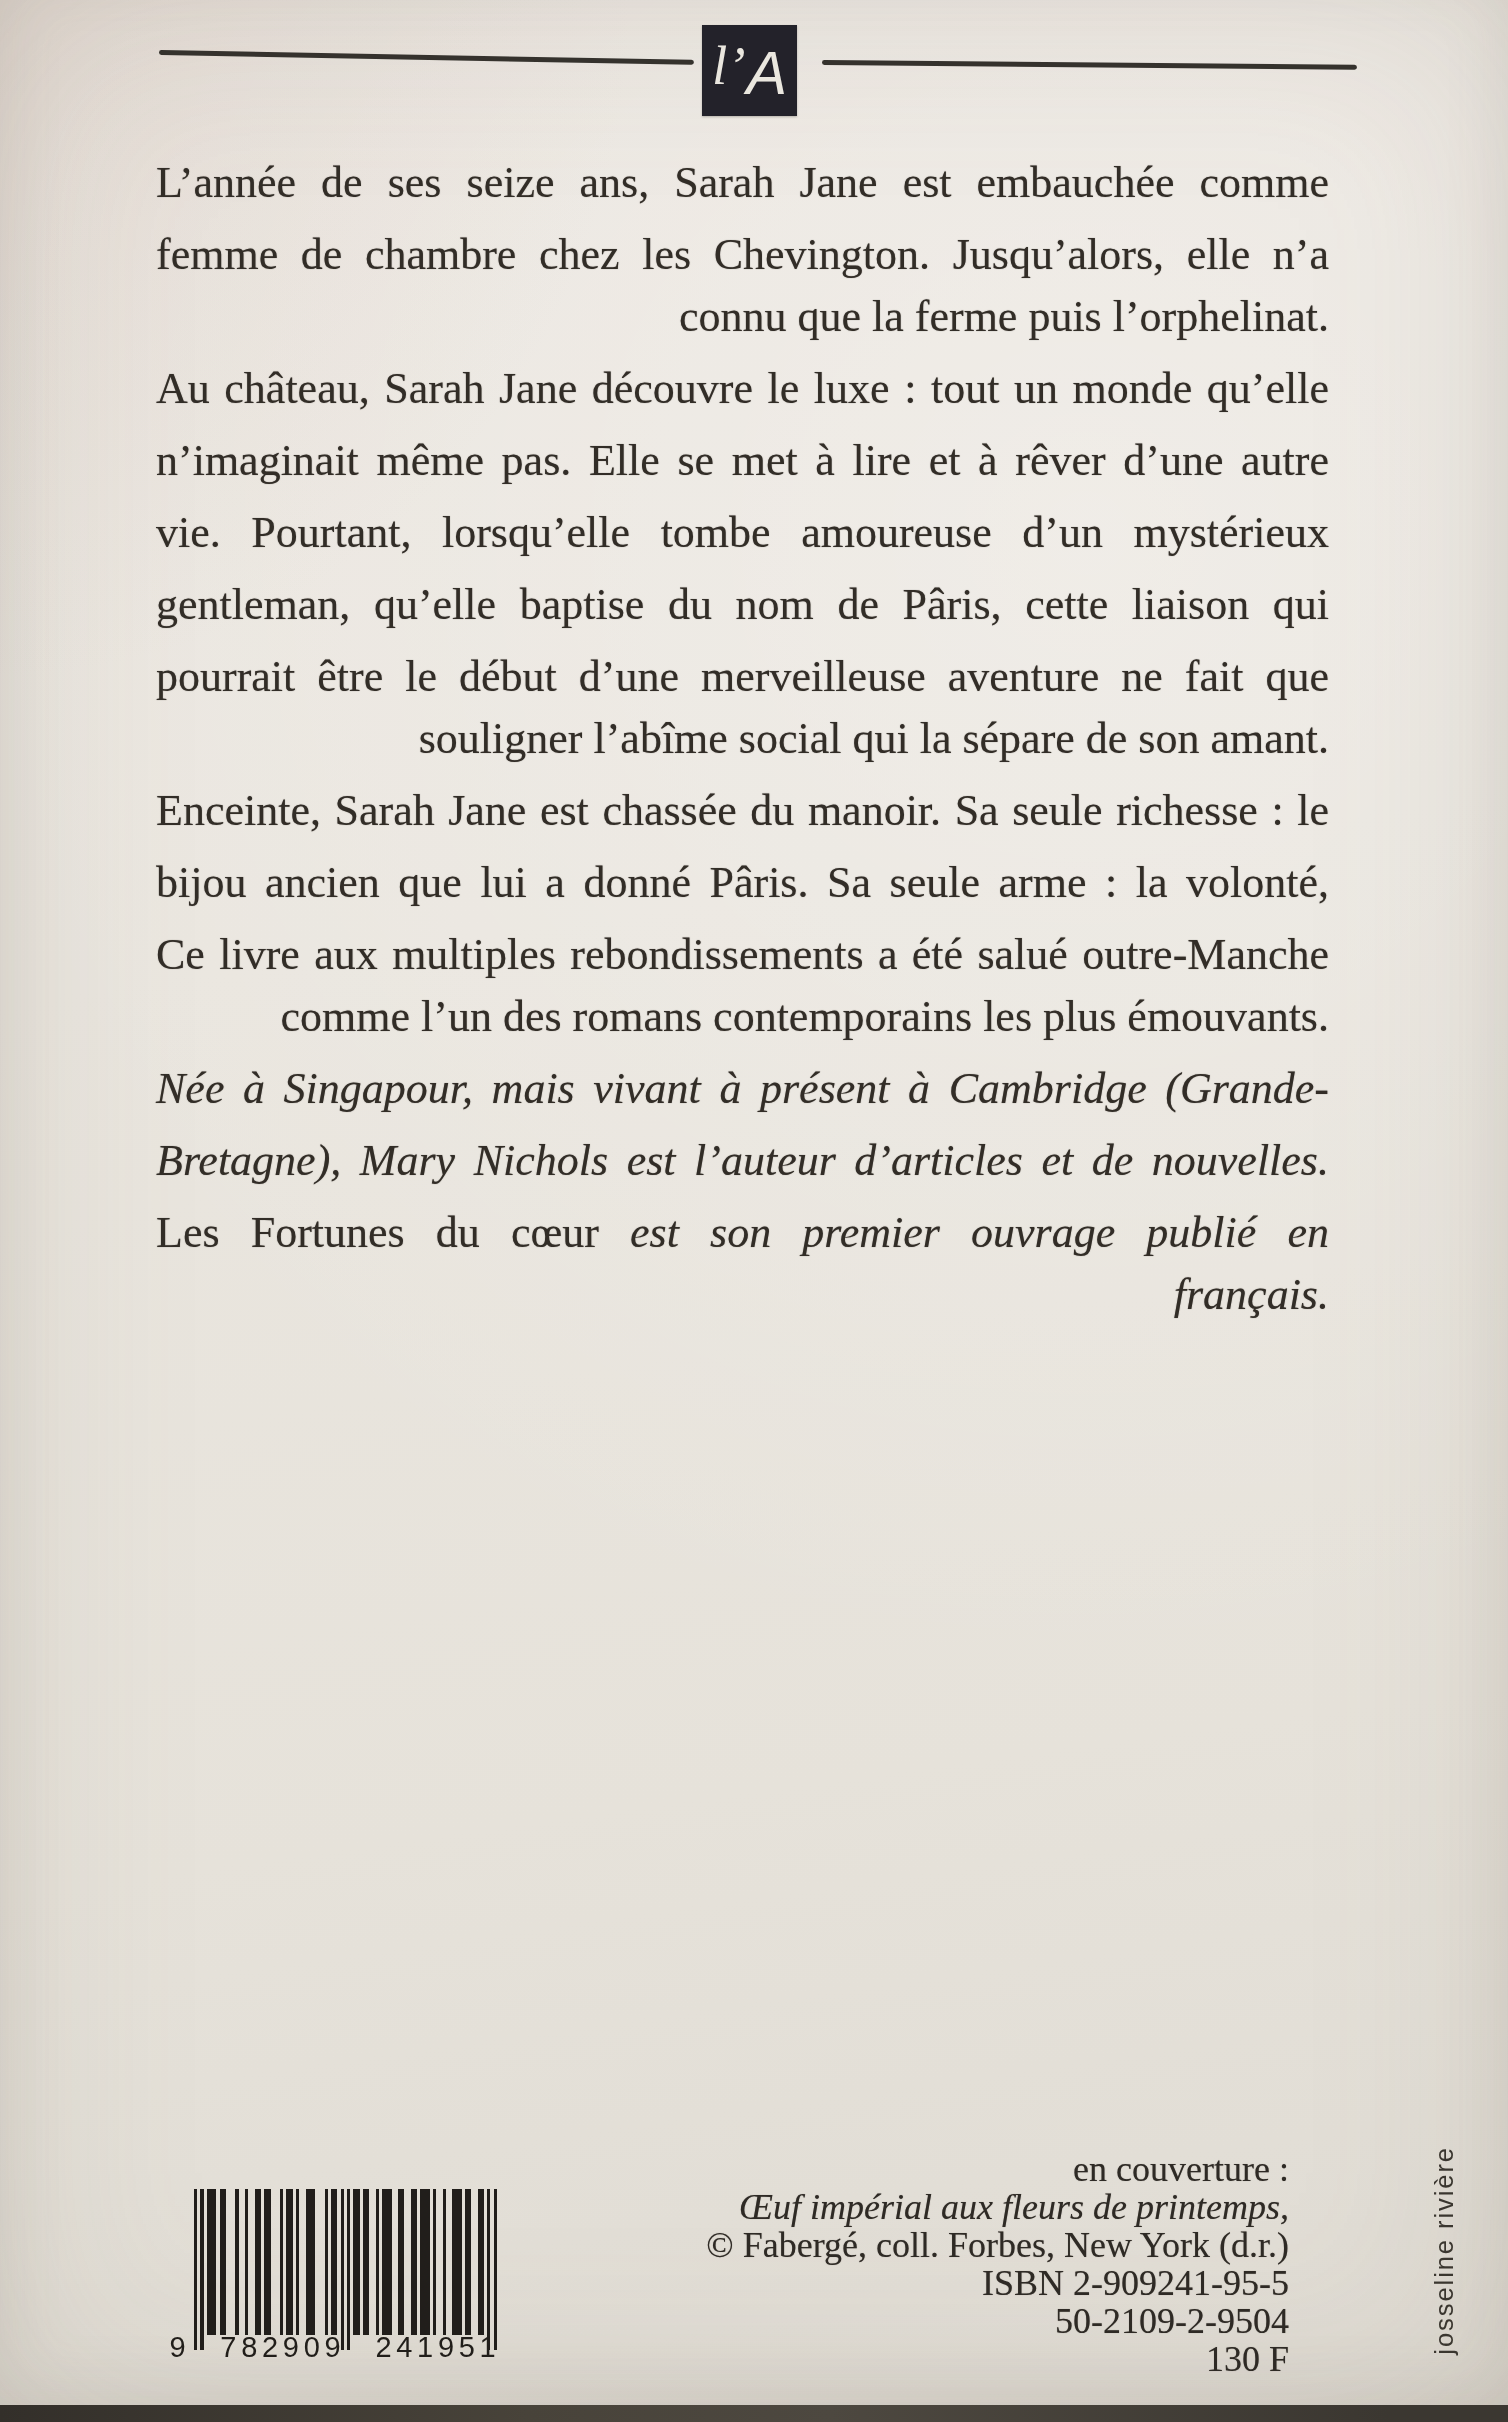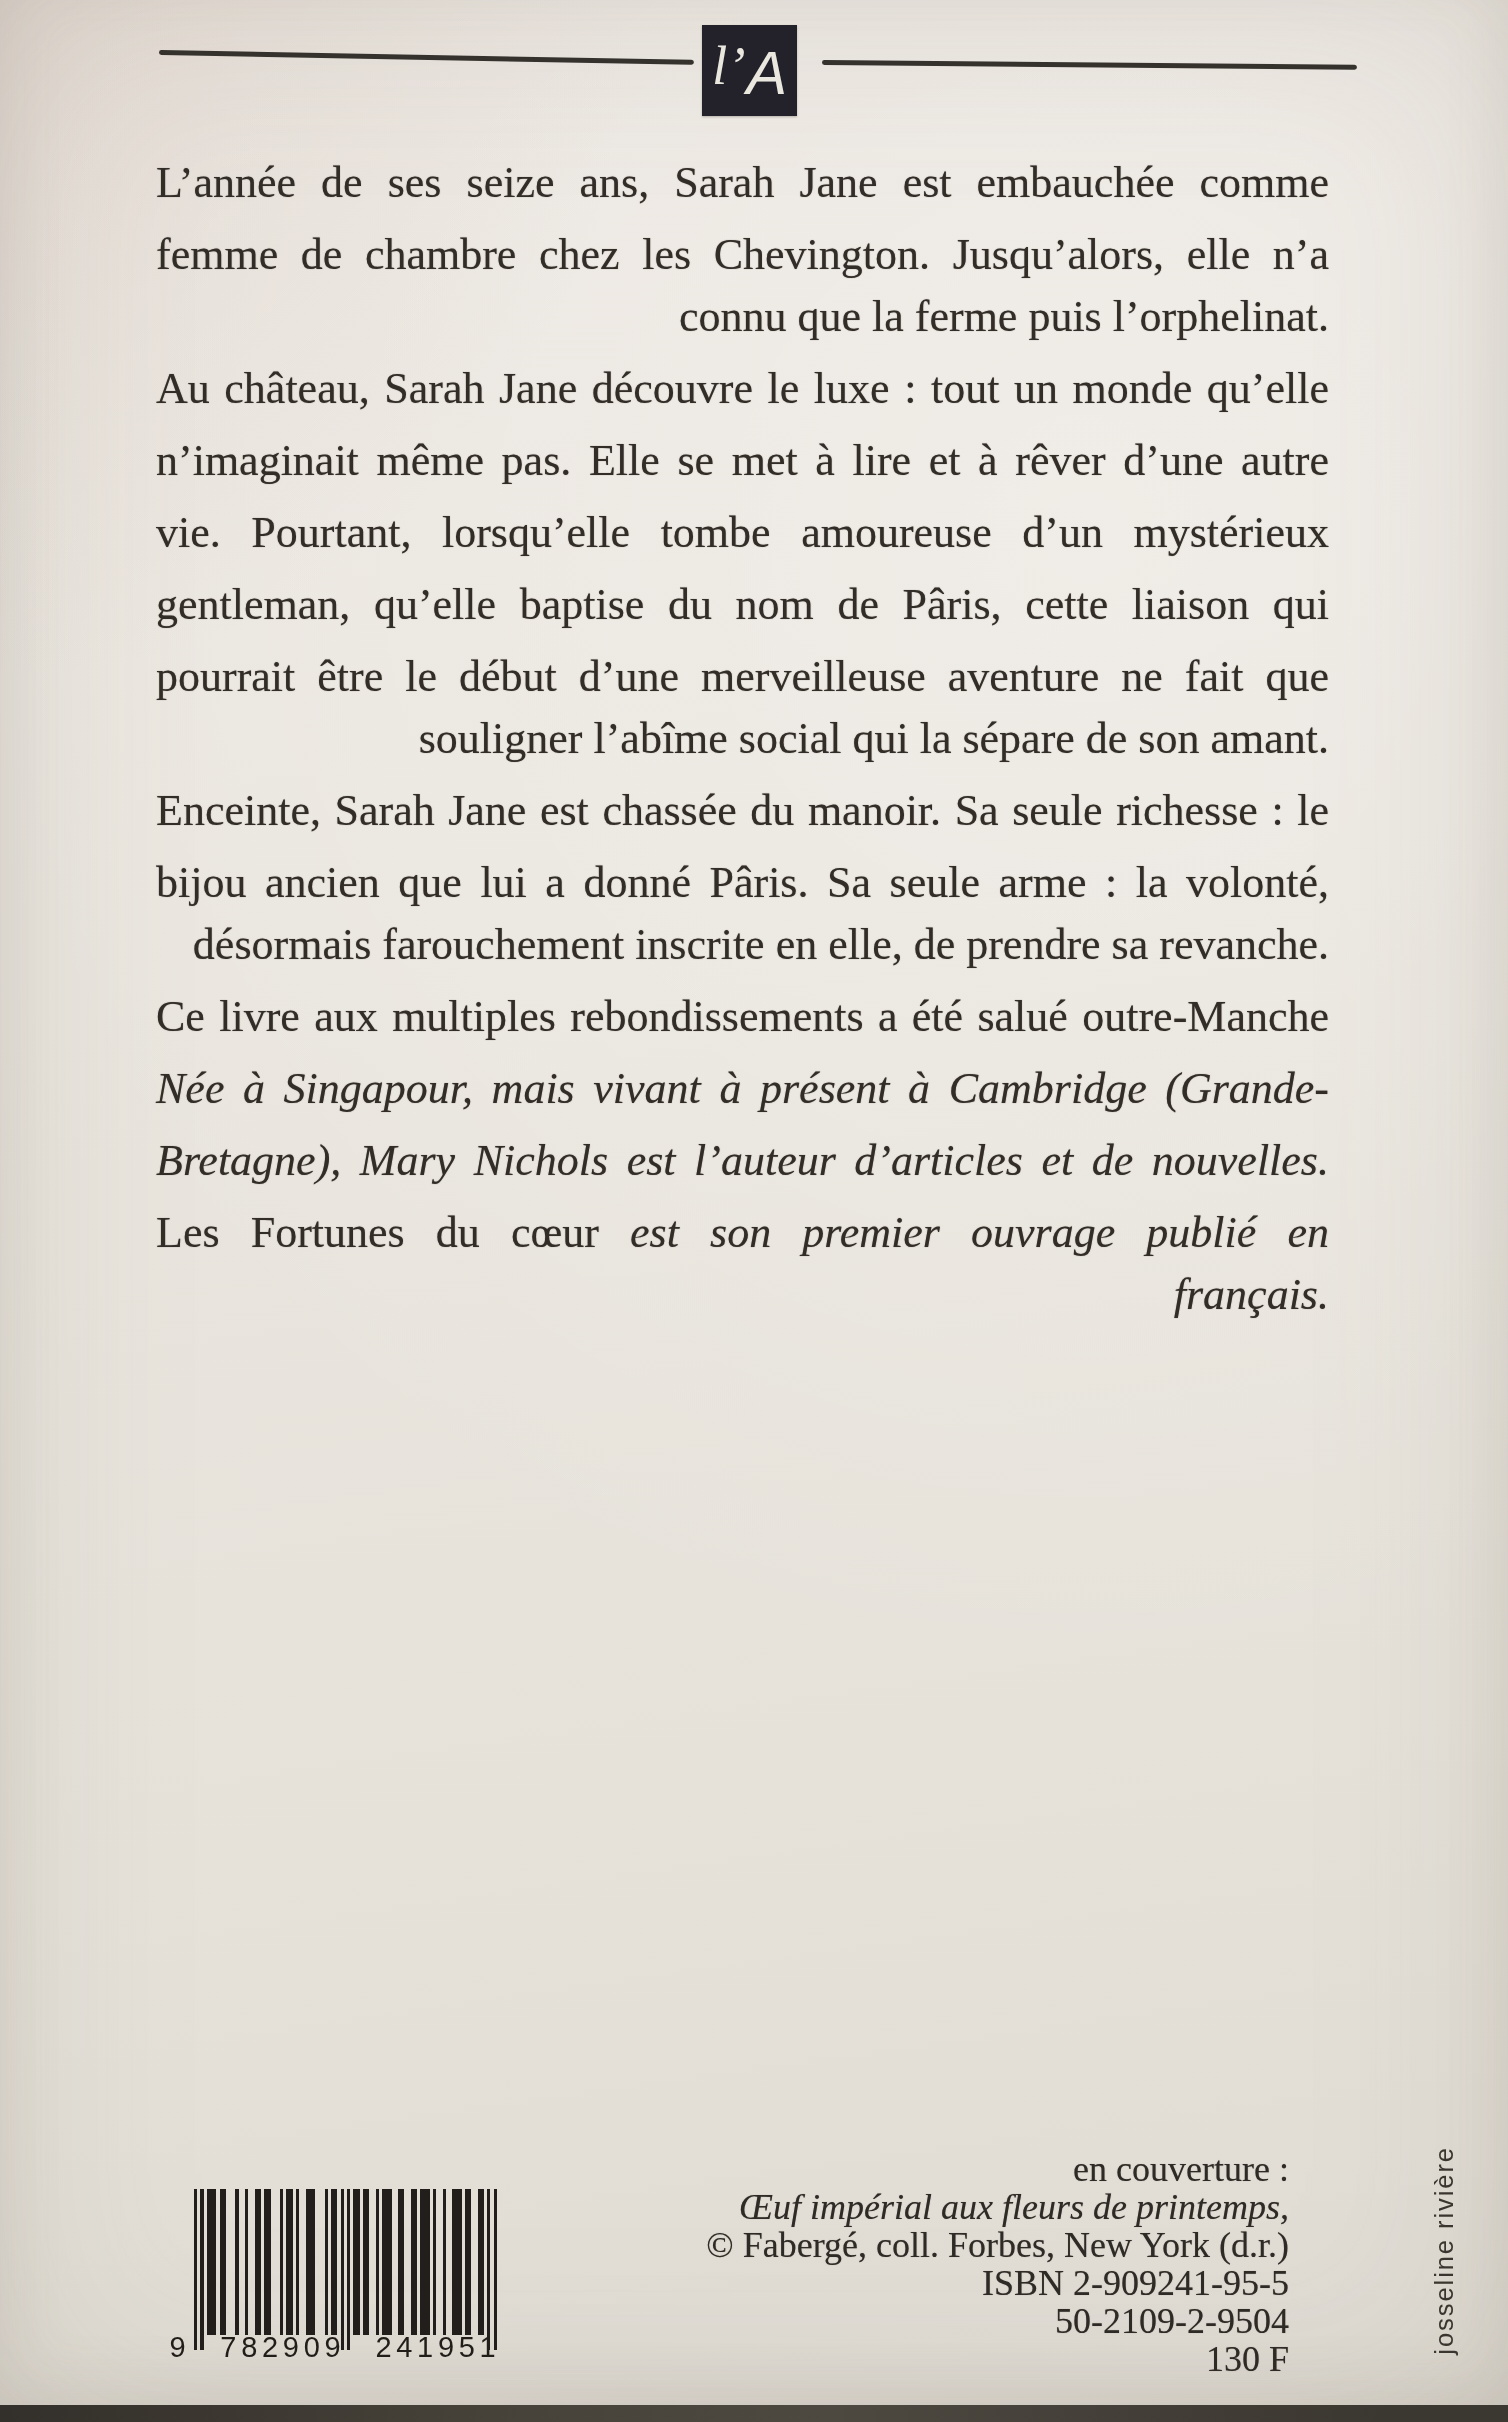--- a/index.html
+++ b/index.html
@@ -92,24 +92,24 @@
       <span class="jl" style="display:block">Au château, Sarah Jane découvre le luxe : tout un monde qu’elle</span>
       <span class="jl" style="display:block">n’imaginait même pas. Elle se met à lire et à rêver d’une autre</span>
       <span class="jl" style="display:block">vie. Pourtant, lorsqu’elle tombe amoureuse d’un mystérieux</span>
       <span class="jl" style="display:block">gentleman, qu’elle baptise du nom de Pâris, cette liaison qui</span>
       <span class="jl" style="display:block">pourrait être le début d’une merveilleuse aventure ne fait que</span>
       <span class="ll" style="display:block">souligner l’abîme social qui la sépare de son amant.</span>
     </p>
     <p class="p3">
       <span class="jl" style="display:block">Enceinte, Sarah Jane est chassée du manoir. Sa seule richesse : le</span>
       <span class="jl" style="display:block">bijou ancien que lui a donné Pâris. Sa seule arme : la volonté,</span>
-      <span class="ll" style="display:block">désormais farouchement inscrite en elle, de prendre sa revanche.</span>
     </p>
     <p class="p4">
       <span class="jl" style="display:block">Ce livre aux multiples rebondissements a été salué outre-Manche</span>
+      <span class="ll" style="display:block">comme l’un des romans contemporains les plus émouvants.</span>
     </p>
     <p class="author">
       <span class="jl" style="display:block">Née à Singapour, mais vivant à présent à Cambridge (Grande-</span>
       <span class="jl" style="display:block">Bretagne), Mary Nichols est l’auteur d’articles et de nouvelles.</span>
       <span class="jl" style="display:block"><span class="roman">Les Fortunes du cœur</span><span> est son premier ouvrage publié en</span></span>
       <span class="ll" style="display:block">français.</span>
     </p>
   </div>
 
   <div class="colophon">

